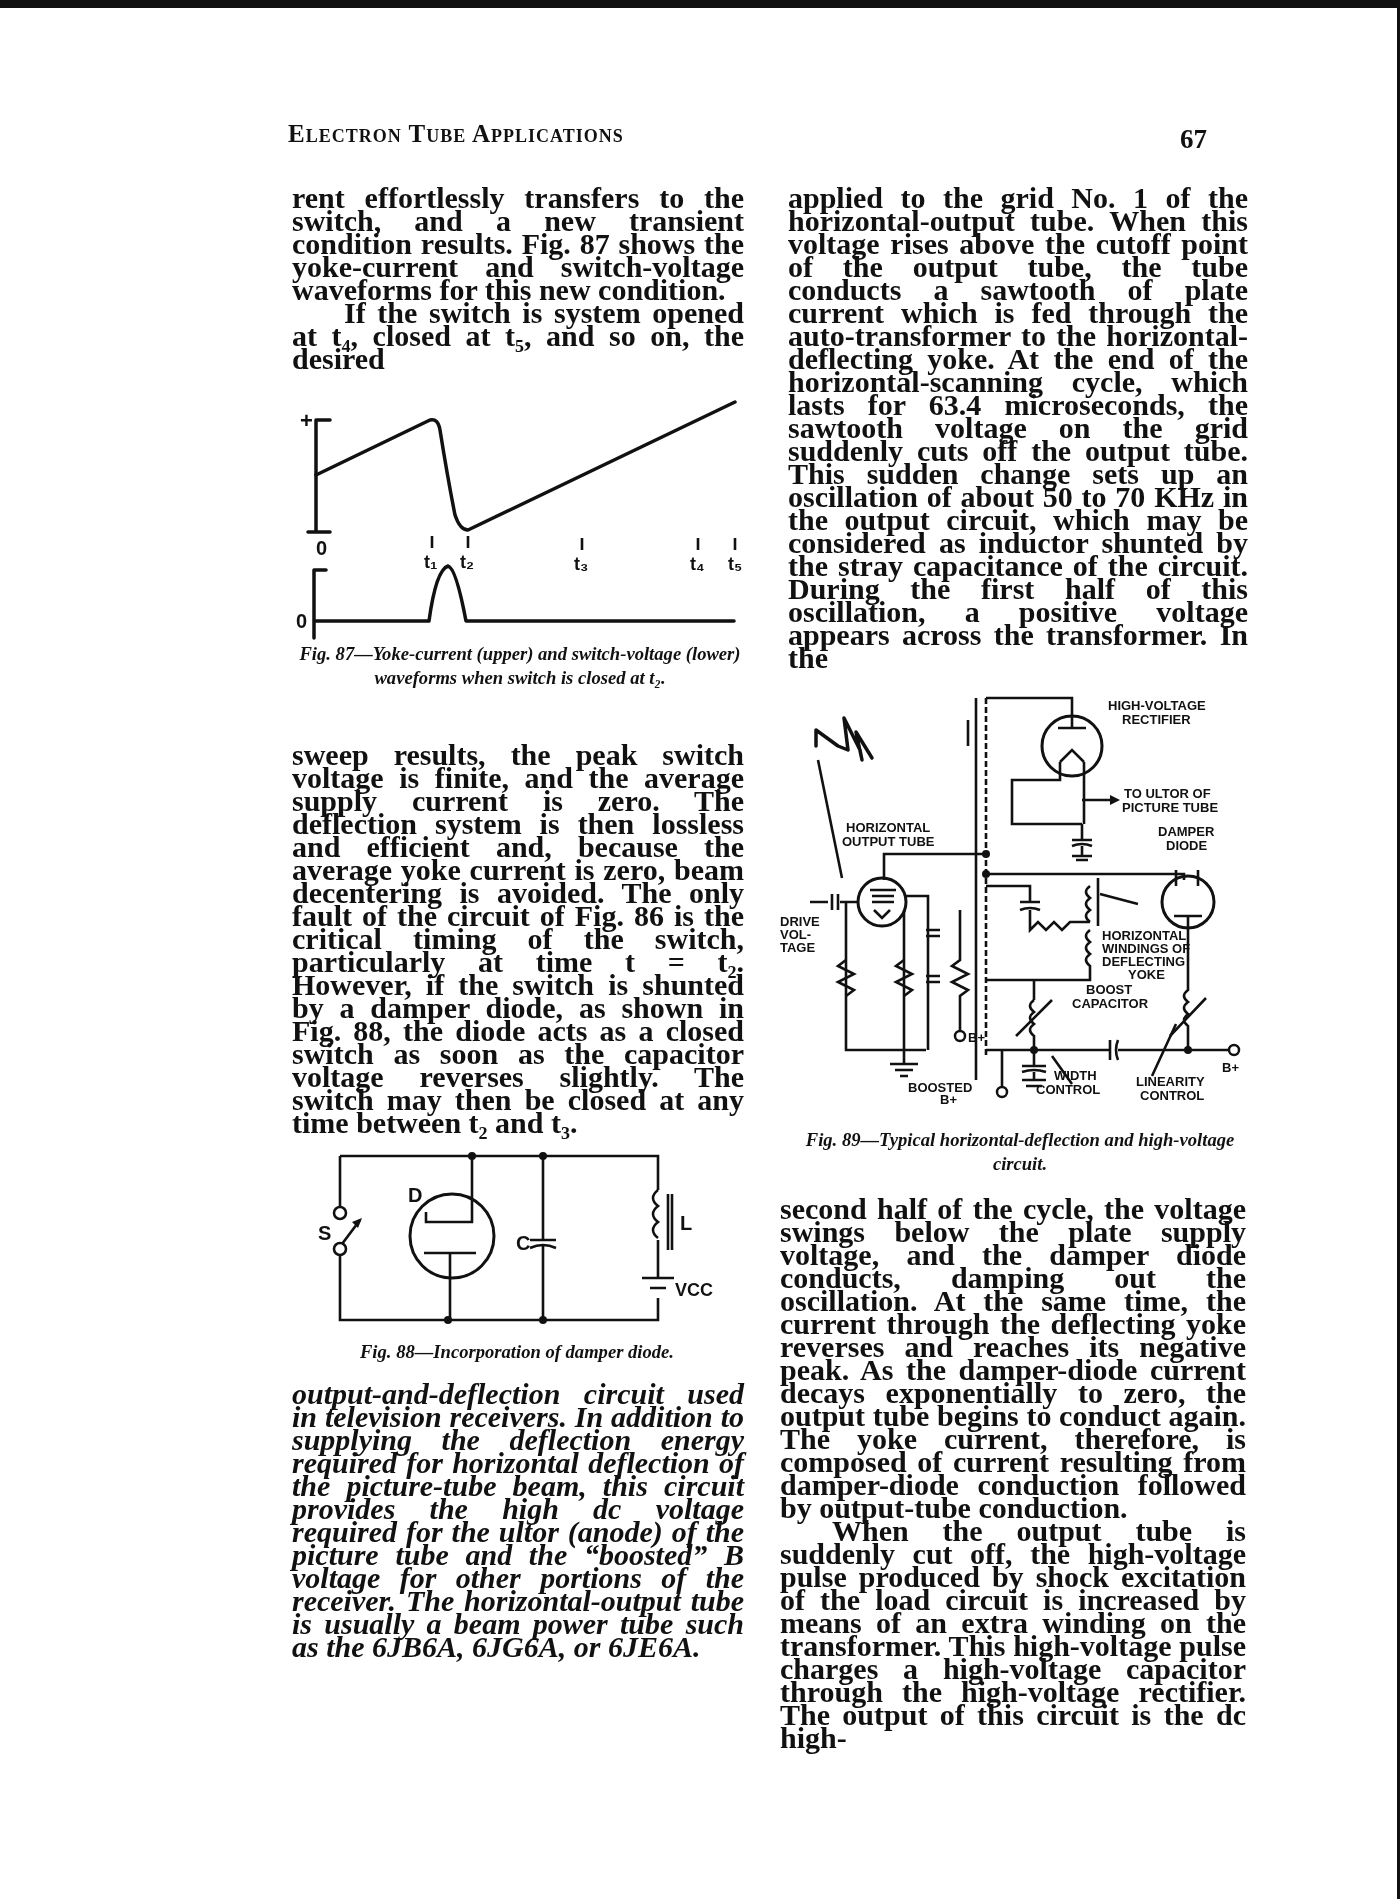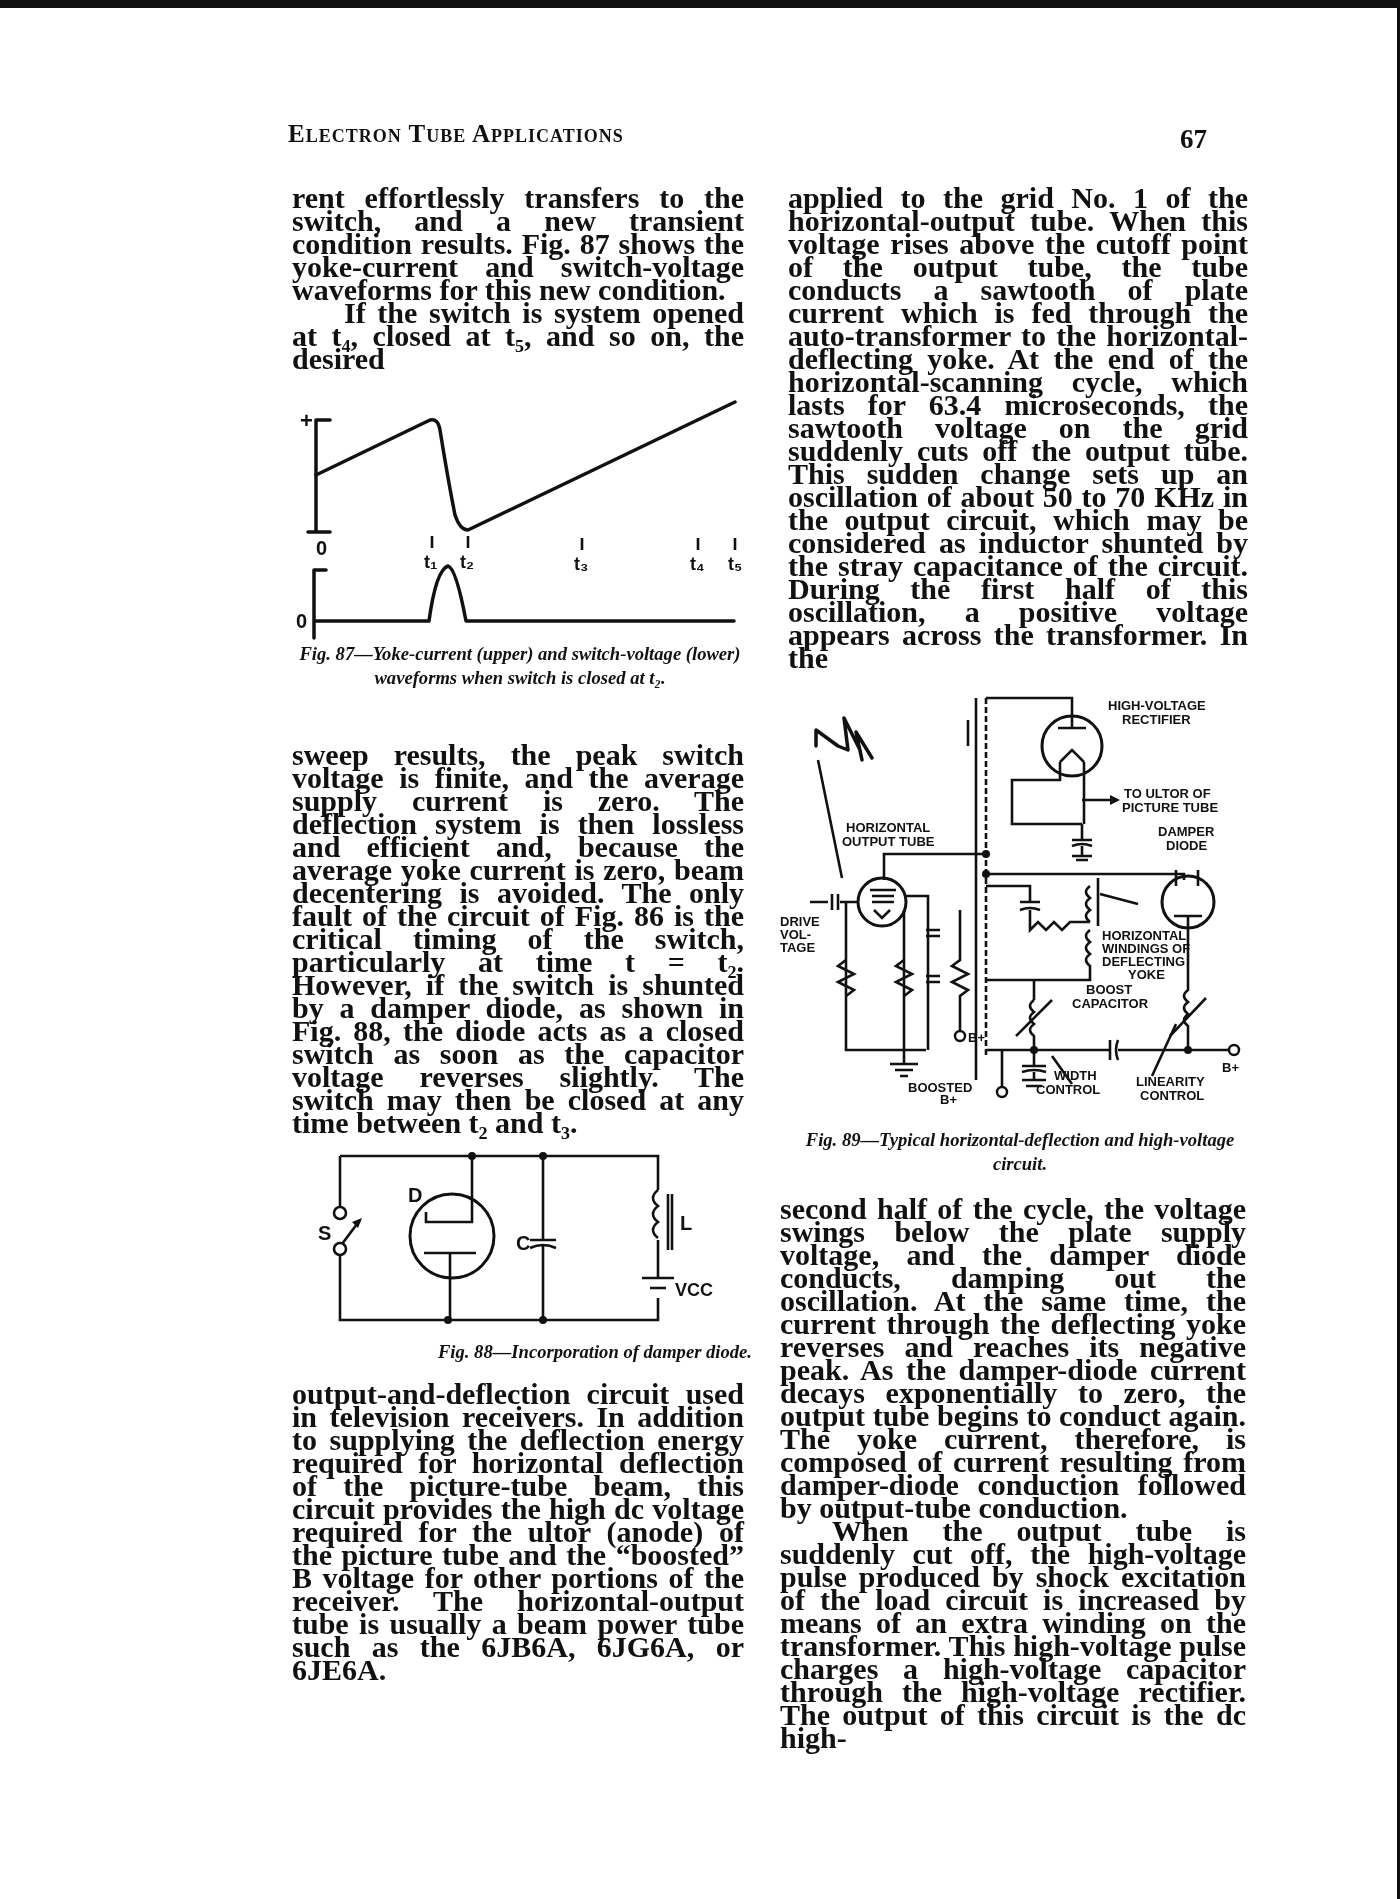--- a/index.html
+++ b/index.html
@@ -83,23 +83,23 @@
   <circle cx="263" cy="6" r="4" class="dot"></circle>
   <circle cx="263" cy="170" r="4" class="dot"></circle>
   <text class="fig-label" x="236" y="100" font-size="20">C</text>
 
   <path class="thin" d="M378 40 q-10 8 0 16 q-10 8 0 16 q-10 8 0 16 M388 44 V100 M392 44 V100"></path>
   <text class="fig-label" x="400" y="80" font-size="20">L</text>
 
   <path class="thin" d="M362 128 H394 M370 138 H386"></path>
   <text class="fig-label" x="395" y="146" font-size="18">VCC</text>
 </svg>
-<div class="caption" style="left:282px; top:1340px; width:470px; text-align:right;">Fig. 88—Incorporation of damper diode.</div>
+<div class="caption" style="left:282px; top:1340px; width:470px; text-align:center;">Fig. 88—Incorporation of damper diode.</div>
 
-<div class="col" style="left:292px; top:1382px; width:452px;">
+<div class="col" style="left:292px; top:1382px; width:452px;font-style:italic;">
   <p>output-and-deflection circuit used in television receivers. In addition to supplying the deflection energy required for horizontal deflection of the picture-tube beam, this circuit provides the high dc voltage required for the ultor (anode) of the picture tube and the “boosted” B voltage for other portions of the receiver. The horizontal-output tube is usually a beam power tube such as the 6JB6A, 6JG6A, or 6JE6A.</p>
 </div>
 
 <div class="col" style="left:788px; top:186px; width:460px;">
   <p>applied to the grid No. 1 of the horizontal-output tube. When this voltage rises above the cutoff point of the output tube, the tube conducts a sawtooth of plate current which is fed through the auto-transformer to the horizontal-deflecting yoke. At the end of the horizontal-scanning cycle, which lasts for 63.4 microseconds, the sawtooth voltage on the grid suddenly cuts off the output tube. This sudden change sets up an oscillation of about 50 to 70 KHz in the output circuit, which may be considered as inductor shunted by the stray capacitance of the circuit. During the first half of this oscillation, a positive voltage appears across the transformer. In the</p>
 </div>
 
 <svg style="left:780px; top:690px;" width="480" height="410" viewBox="0 0 480 410">
 
   <path class="line" d="M36 56 L36 40 L58 56 L68 60 L64 28 L80 60 L82 70 L76 42 L92 68"></path>

